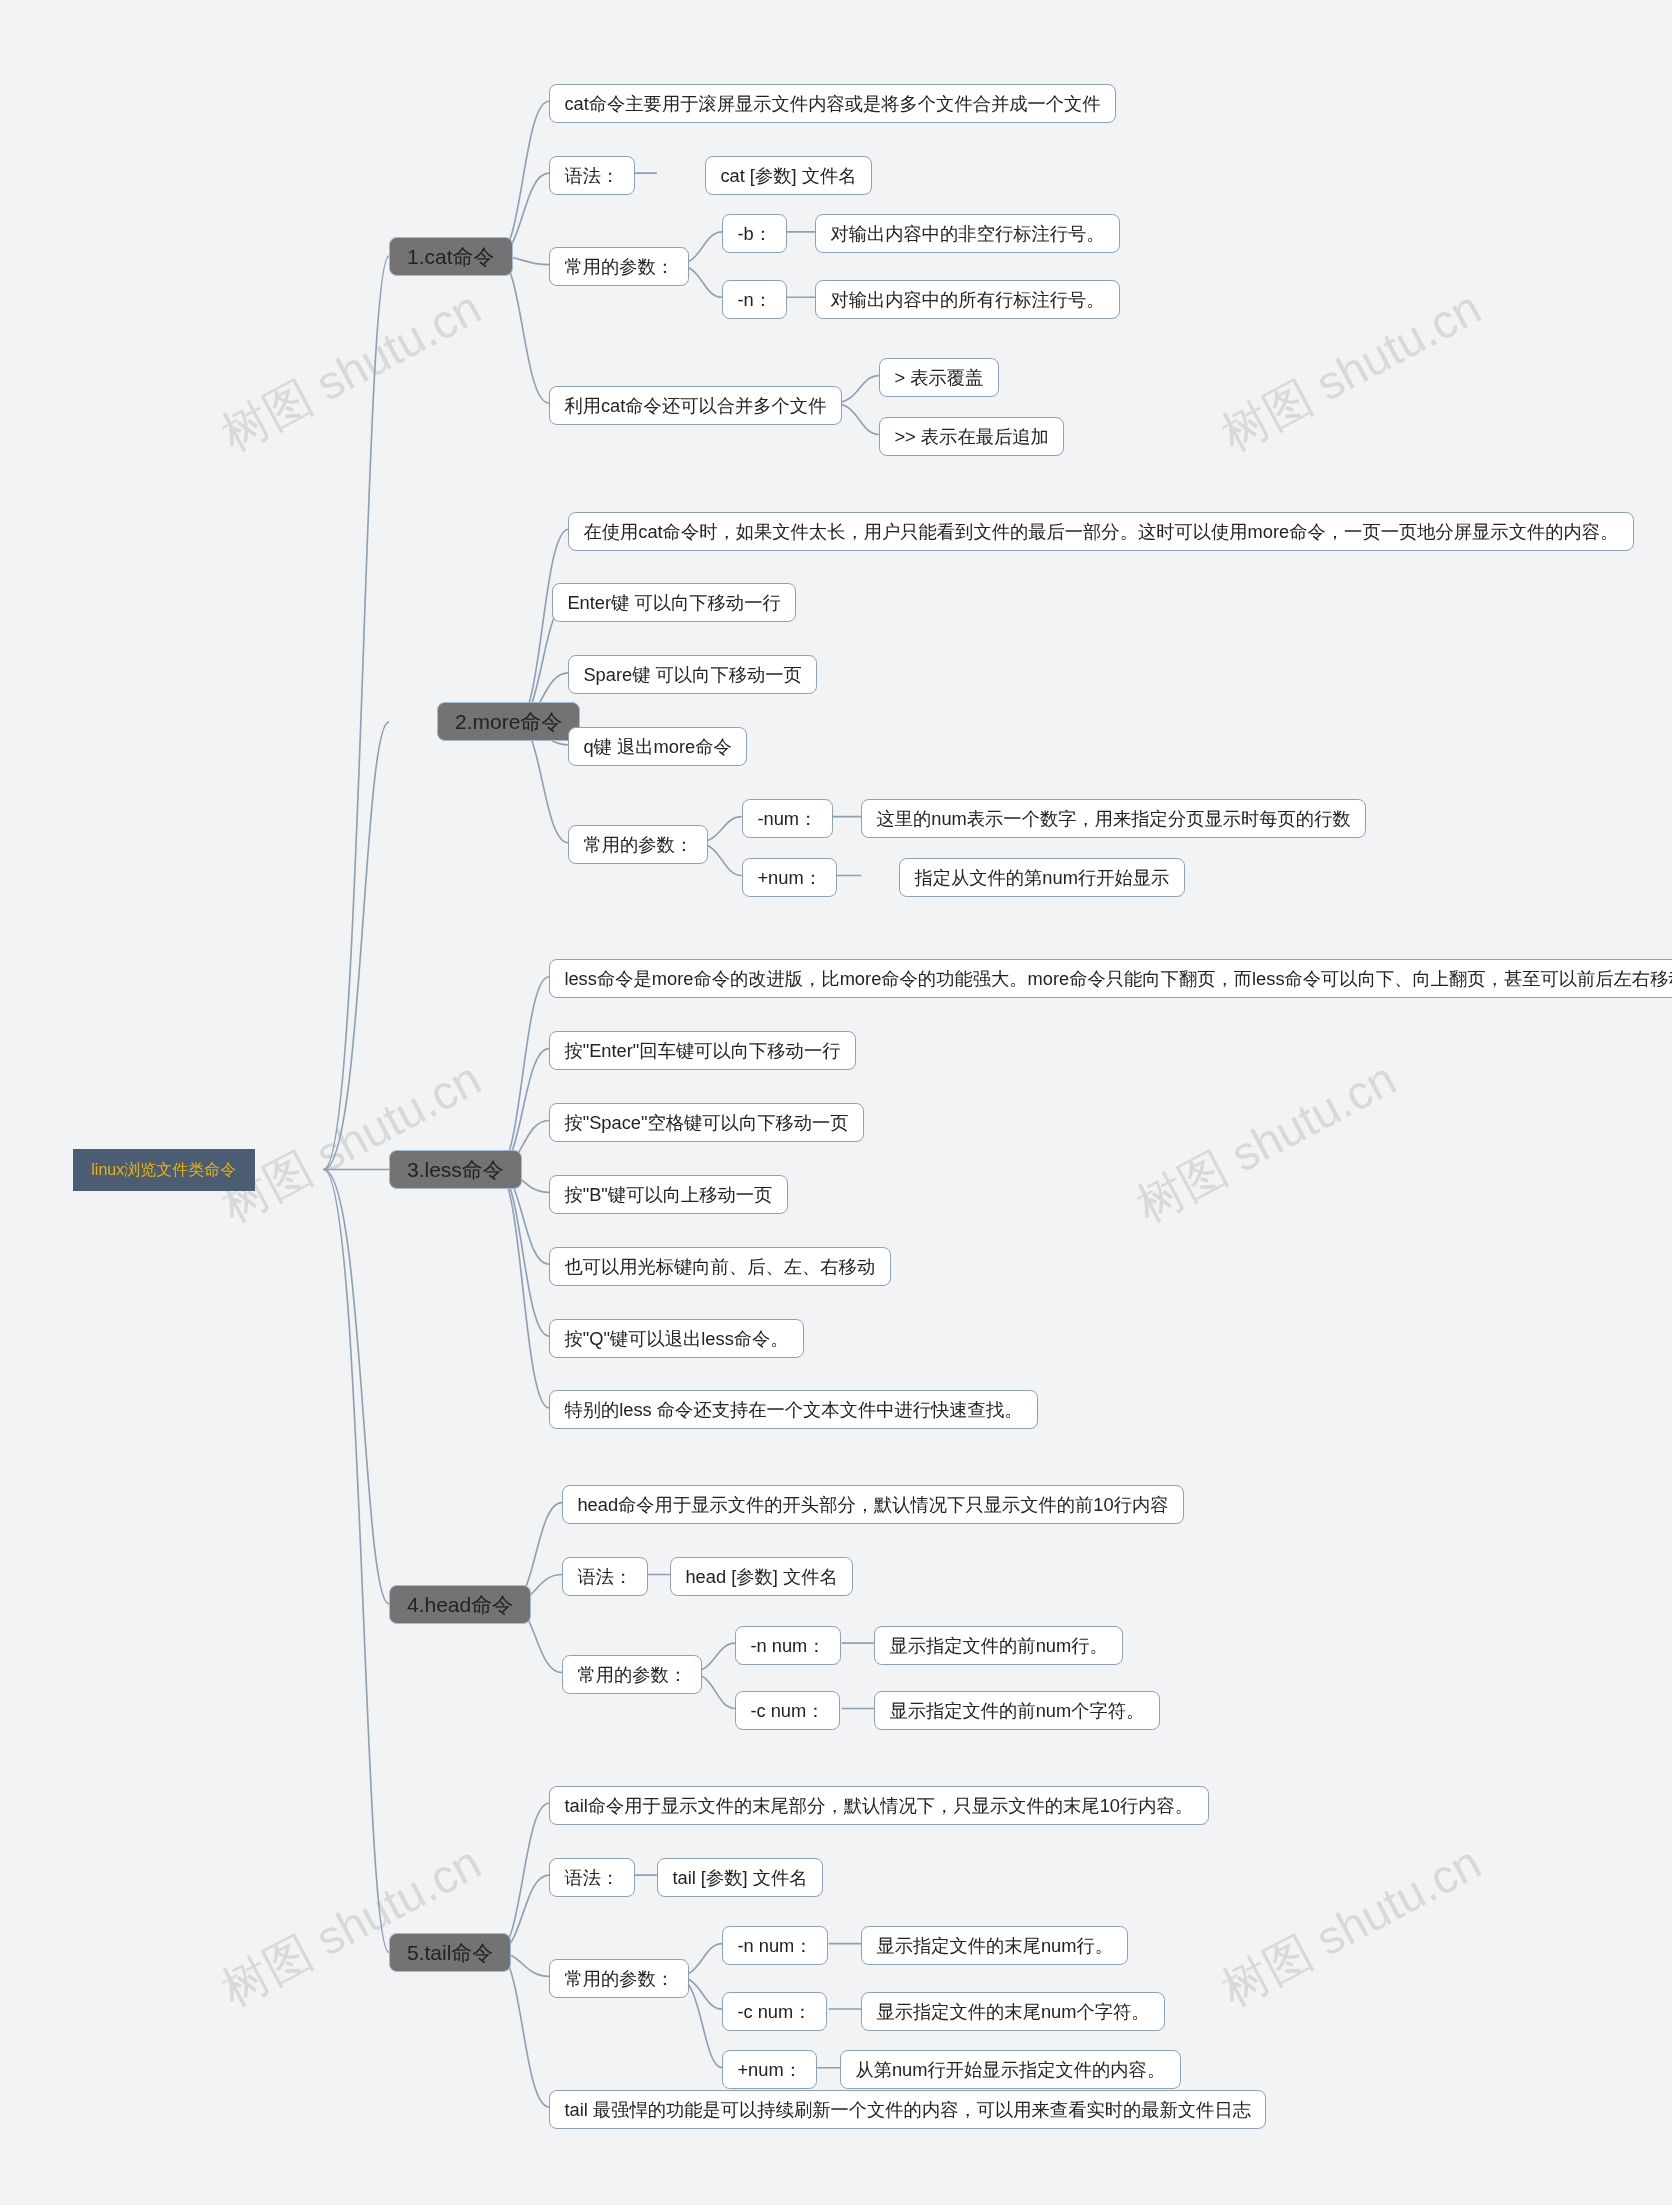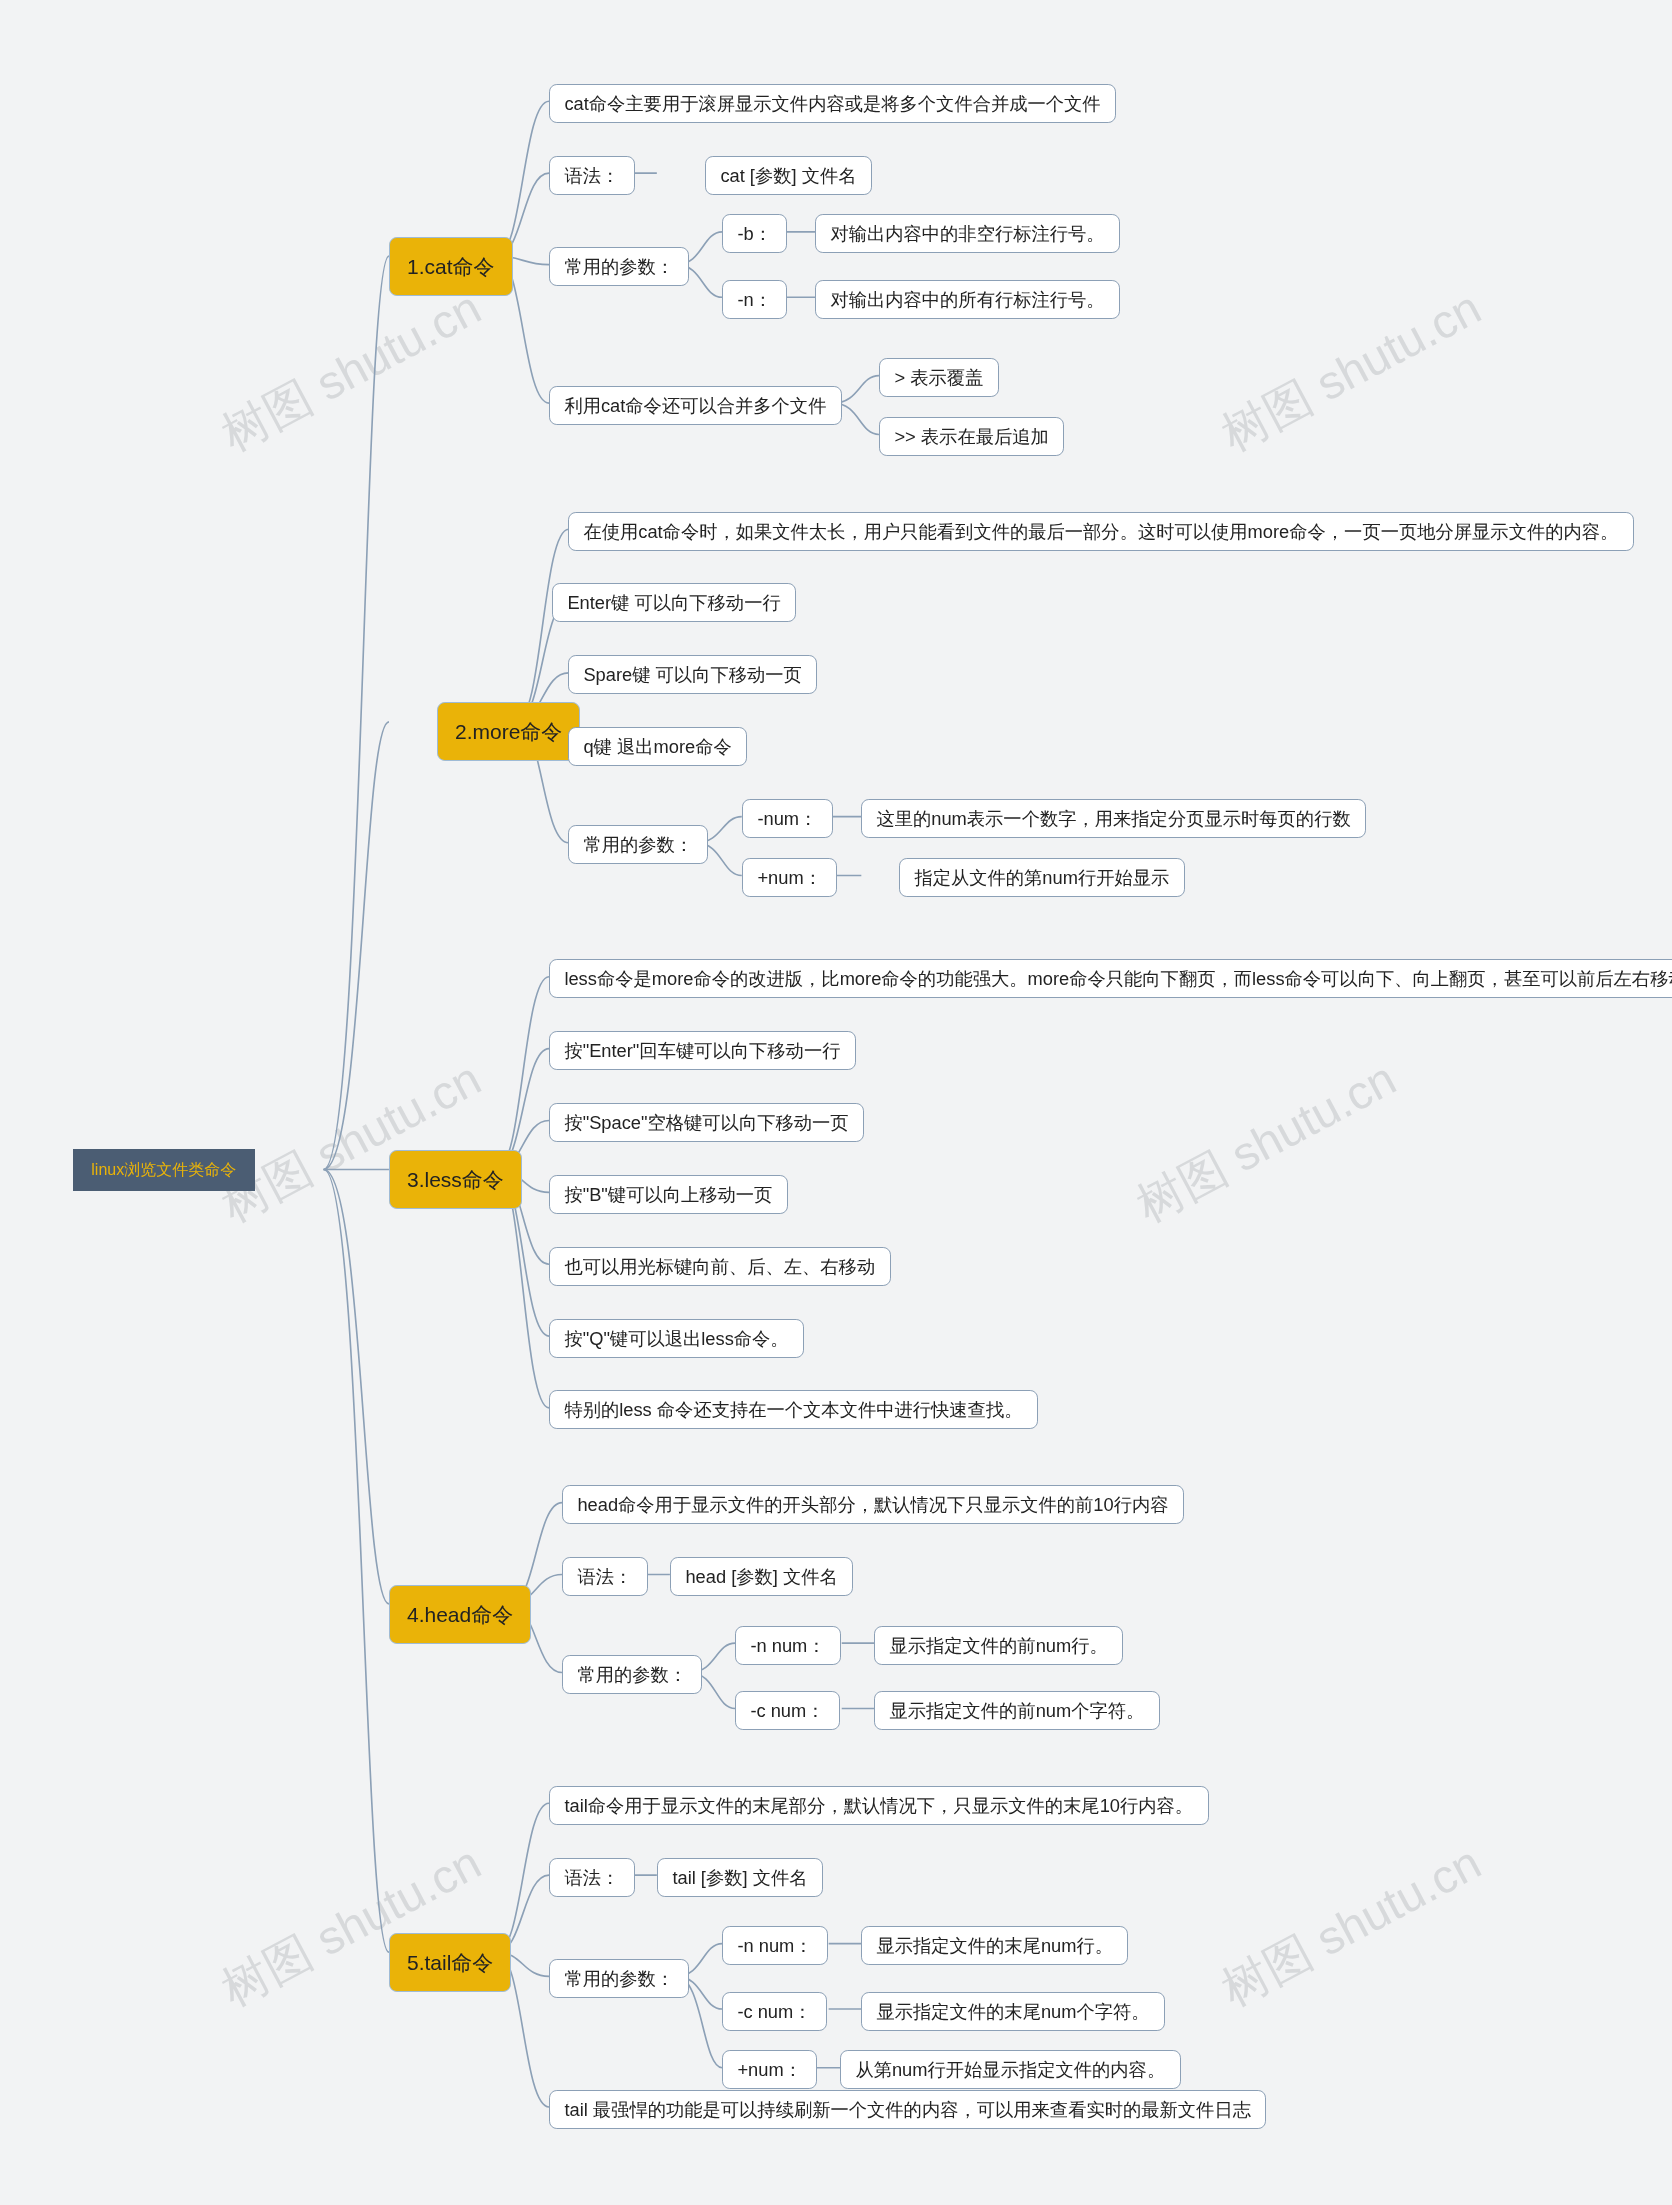--- a/index.html
+++ b/index.html
@@ -33,25 +33,25 @@
   }
   .node.root {
     background: #4b5d73;
     color: #eab308;
     border: none;
     font-size: 16px;
     padding: 10.5px 18.3px;
     border-radius: 0;
   }
   .node.branch {
-    background: #eab308;
+    background: #737373;
     border: 1.3px solid #9fbbd6;
     color: #222;
     font-size: 21px;
-    padding: 15px 17px;
+    padding: 5px 17px;
   }
   .watermark {
     position: absolute;
     color: #c1c5c8;
     opacity: 0.55;
     font-size: 47px;
     transform: rotate(-28deg);
     white-space: nowrap;
     pointer-events: none;
     font-weight: 400;

